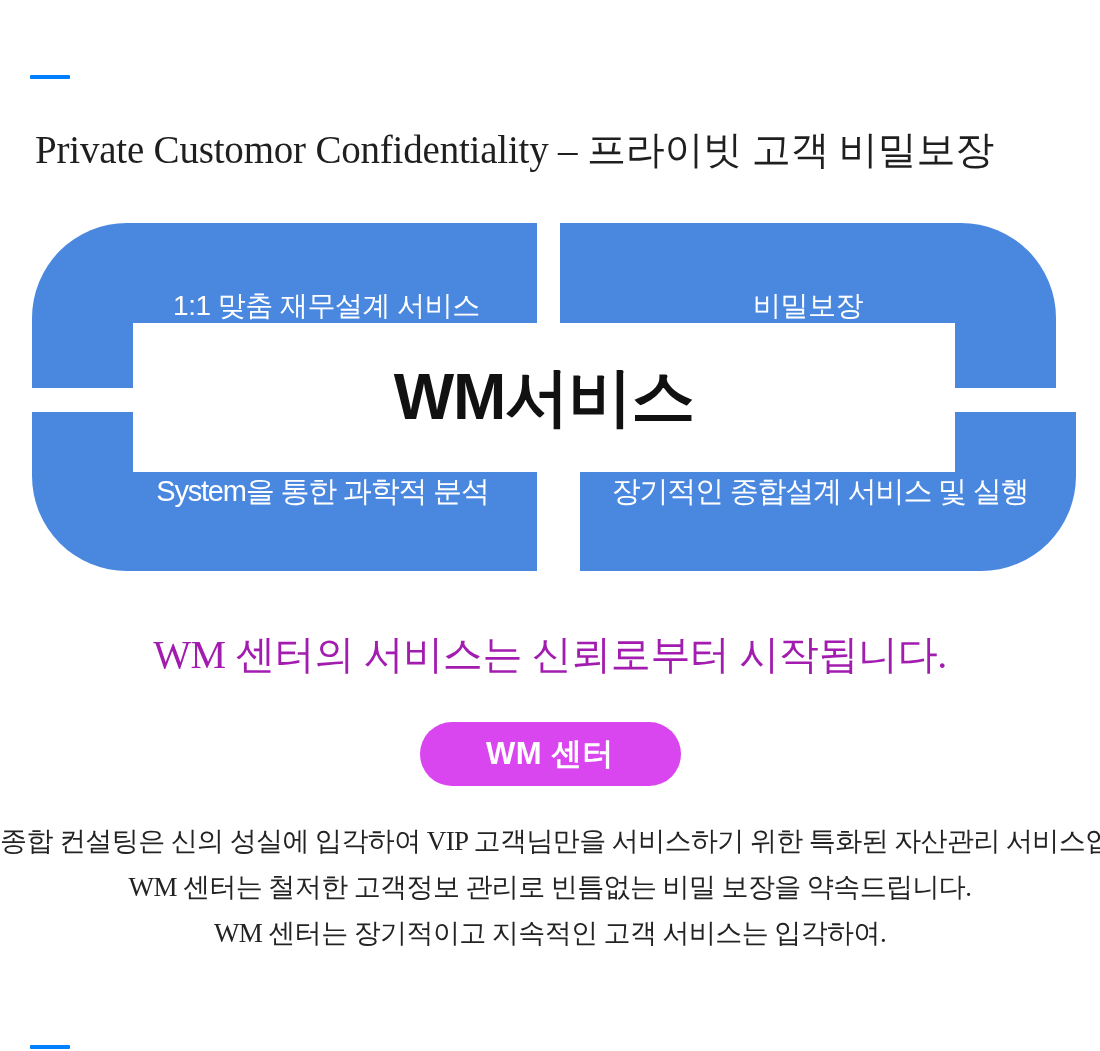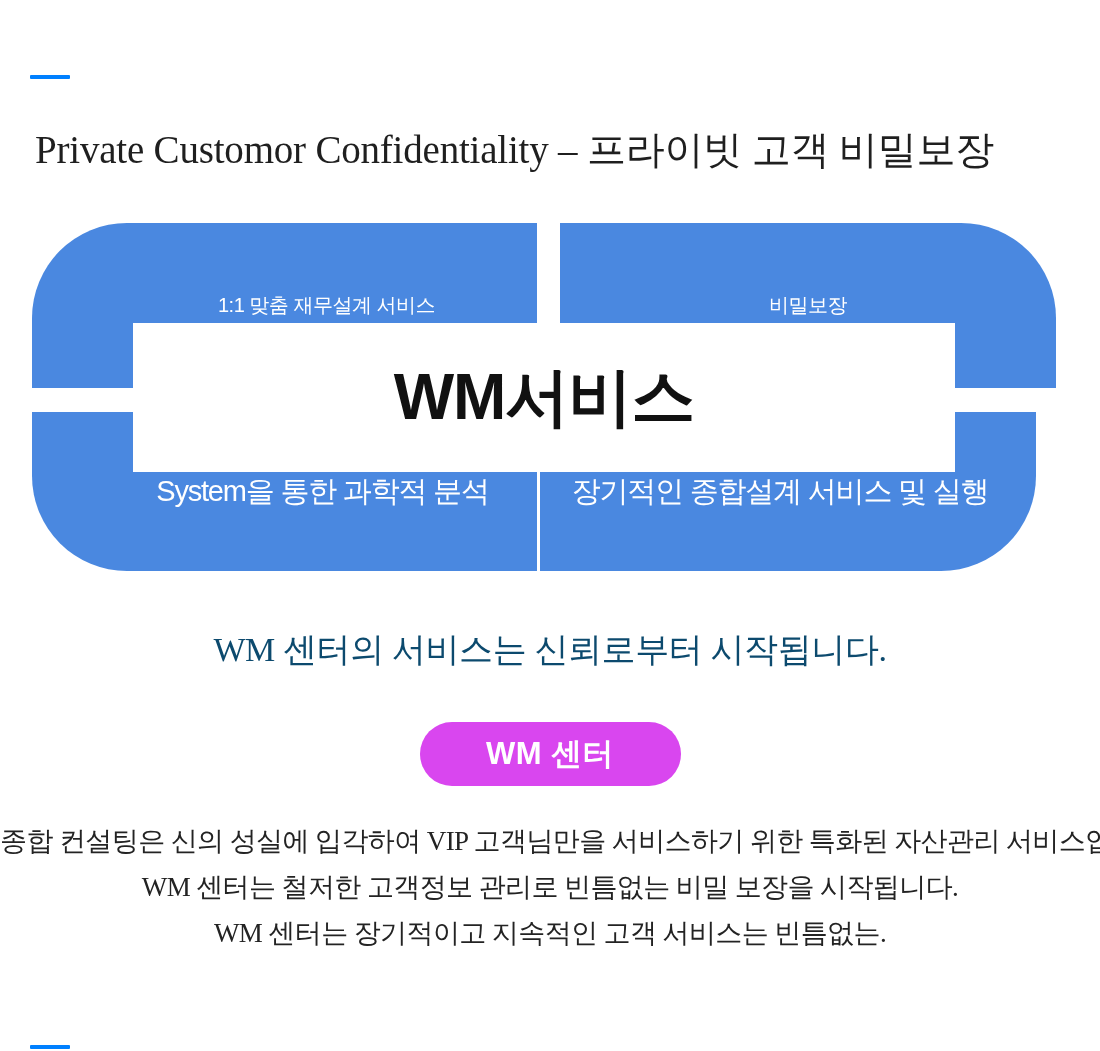--- a/index.html
+++ b/index.html
@@ -52,21 +52,21 @@
     position: absolute;
     background: #4a88e0;
     box-sizing: border-box;
     display: flex;
     align-items: center;
     justify-content: center;
   }
   .quadrant .q-label {
     color: #ffffff;
     font-family: "Liberation Sans", sans-serif;
-    font-size: 20px;
+    font-size: 28px;
     font-weight: 400;
     letter-spacing: -0.5px;
     white-space: nowrap;
   }
   
   .q-tl {
     left: 0; top: 0;
     width: 505px; height: 165px;
     border-top-left-radius: 95px;
   }
@@ -77,21 +77,21 @@
     border-top-right-radius: 95px;
   }
   
   .q-bl {
     left: 0; top: 189px;
     width: 505px; height: 159px;
     border-bottom-left-radius: 95px;
   }
   
   .q-br {
-    left: 508px; top: 189px;
+    left: 548px; top: 189px;
     width: 496px; height: 159px;
     border-bottom-right-radius: 95px;
   }
   
   .q-bl .q-label, .q-br .q-label {
     font-weight: 400;
     letter-spacing: -1.2px;
     font-size: 29px;
   }
   
@@ -121,23 +121,23 @@
   }
 
   
   .tagline {
     position: absolute;
     left: 0;
     top: 627px;
     width: 1100px;
     text-align: center;
     font-family: "Liberation Serif", "DejaVu Serif", serif;
-    font-size: 34px;
-    font-weight: 400;
-    color: #0c4a6e;
+    font-size: 40px;
+    font-weight: 400;
+    color: #a21caf;
     letter-spacing: -0.4px;
   }
 
   
   .cta-wrap {
     position: absolute;
     left: 0;
     top: 722px;
     width: 1100px;
     display: flex;
@@ -208,17 +208,17 @@
 </div>
 
 <div class="tagline">WM 센터의 서비스는 신뢰로부터 시작됩니다.</div>
 
 <div class="cta-wrap">
   <button class="cta-button">WM 센터</button>
 </div>
 
 <div class="body-copy">
   <span class="line">종합 컨설팅은 신의 성실에 입각하여 VIP 고객님만을 서비스하기 위한 특화된 자산관리 서비스입니다.</span>
-  <span class="line">WM 센터는 철저한 고객정보 관리로 빈틈없는 비밀 보장을 시작됩니다.</span>
-  <span class="line">WM 센터는 장기적이고 지속적인 고객 서비스는 빈틈없는.</span>
+  <span class="line">WM 센터는 철저한 고객정보 관리로 빈틈없는 비밀 보장을 약속드립니다.</span>
+  <span class="line">WM 센터는 장기적이고 지속적인 고객 서비스는 입각하여.</span>
 </div>
 
 <div class="accent-dash bottom"></div>
 
 </body></html>

